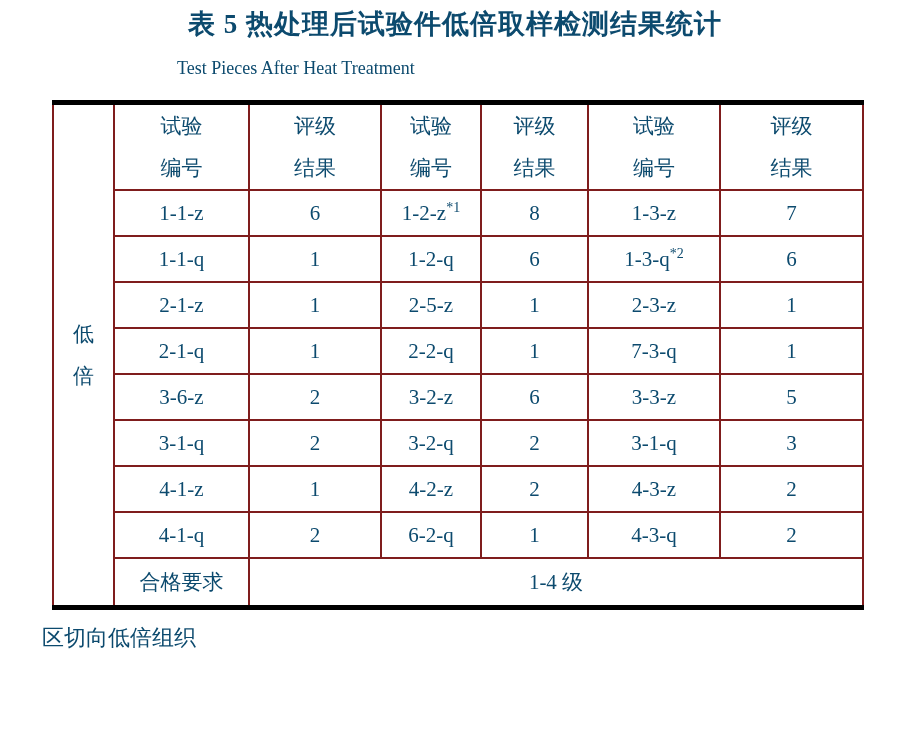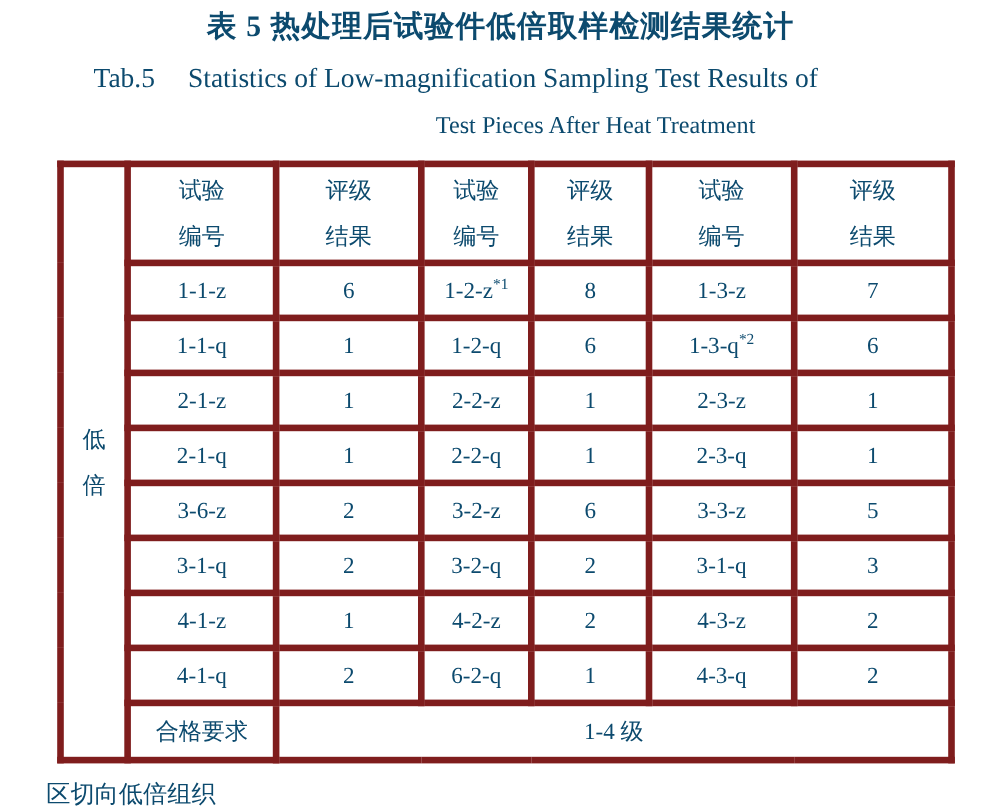--- a/index.html
+++ b/index.html
@@ -17,32 +17,32 @@
     letter-spacing: 1px;
   }
   .caption-en-line1 {
     margin: 14px 0 0 85px;
     font-size: 25px; line-height: 32px;
     white-space: nowrap;
   }
   .caption-en-line1 .stat-part { margin-left: 30px; }
   .caption-en-line2 {
     margin: 10px 4px 0 177px;
-    font-size: 22px; line-height: 32px; text-align: center;
+    font-size: 18px; line-height: 32px;
   }
   table.results {
     border-collapse: collapse;
     table-layout: fixed;
     width: 810px;
     margin: 16px 0 0 52px;
     border-top: 5px solid #000;
     border-bottom: 5px solid #000;
   }
   table.results td {
-    border: 6px solid #7f1d1d;
+    border: 2px solid #7f1d1d;
     text-align: center;
     vertical-align: middle;
     font-size: 21px;
     padding: 0;
     overflow: hidden;
   }
   td.side-cell {
     border-left: none;
     font-size: 22px;
     line-height: 44px;
@@ -66,23 +66,20 @@
   col.c-id3 { width: 132px; }
   col.c-r3  { width: 143px; }
 </style>
 </head>
 <body>
 
 <div class="page">
 
   <div class="caption-cn">表 5 热处理后试验件低倍取样检测结果统计</div>
 
-  <div class="caption-en-line1">
-    <span>Tab.5</span><span class="stat-part">Statistics of Low-magnification Sampling Test Results of</span>
-  </div>
   <div class="caption-en-line2">Test Pieces After Heat Treatment</div>
 
   <table class="results">
     <colgroup>
       <col class="c-side">
         <col class="c-id1">
         <col class="c-r1">
         <col class="c-id2">
         <col class="c-r2">
         <col class="c-id3">
@@ -120,32 +117,32 @@
         <td>1</td>
         <td><span>1-2-q</span><sup class="note-ref"></sup></td>
         <td>6</td>
         <td><span>1-3-q</span><sup class="note-ref">*2</sup></td>
         <td class="col-last">6</td>
       </tr>
 
       <tr class="data-row">
         <td><span>2-1-z</span><sup class="note-ref"></sup></td>
         <td>1</td>
-        <td><span>2-2-z</span><sup class="note-ref"></sup></td>
+        <td><span>2-5-z</span><sup class="note-ref"></sup></td>
         <td>1</td>
         <td><span>2-3-z</span><sup class="note-ref"></sup></td>
         <td class="col-last">1</td>
       </tr>
 
       <tr class="data-row">
         <td><span>2-1-q</span><sup class="note-ref"></sup></td>
         <td>1</td>
         <td><span>2-2-q</span><sup class="note-ref"></sup></td>
         <td>1</td>
-        <td><span>2-3-q</span><sup class="note-ref"></sup></td>
+        <td><span>7-3-q</span><sup class="note-ref"></sup></td>
         <td class="col-last">1</td>
       </tr>
 
       <tr class="data-row">
         <td><span>3-6-z</span><sup class="note-ref"></sup></td>
         <td>2</td>
         <td><span>3-2-z</span><sup class="note-ref"></sup></td>
         <td>6</td>
         <td><span>3-3-z</span><sup class="note-ref"></sup></td>
         <td class="col-last">5</td>

